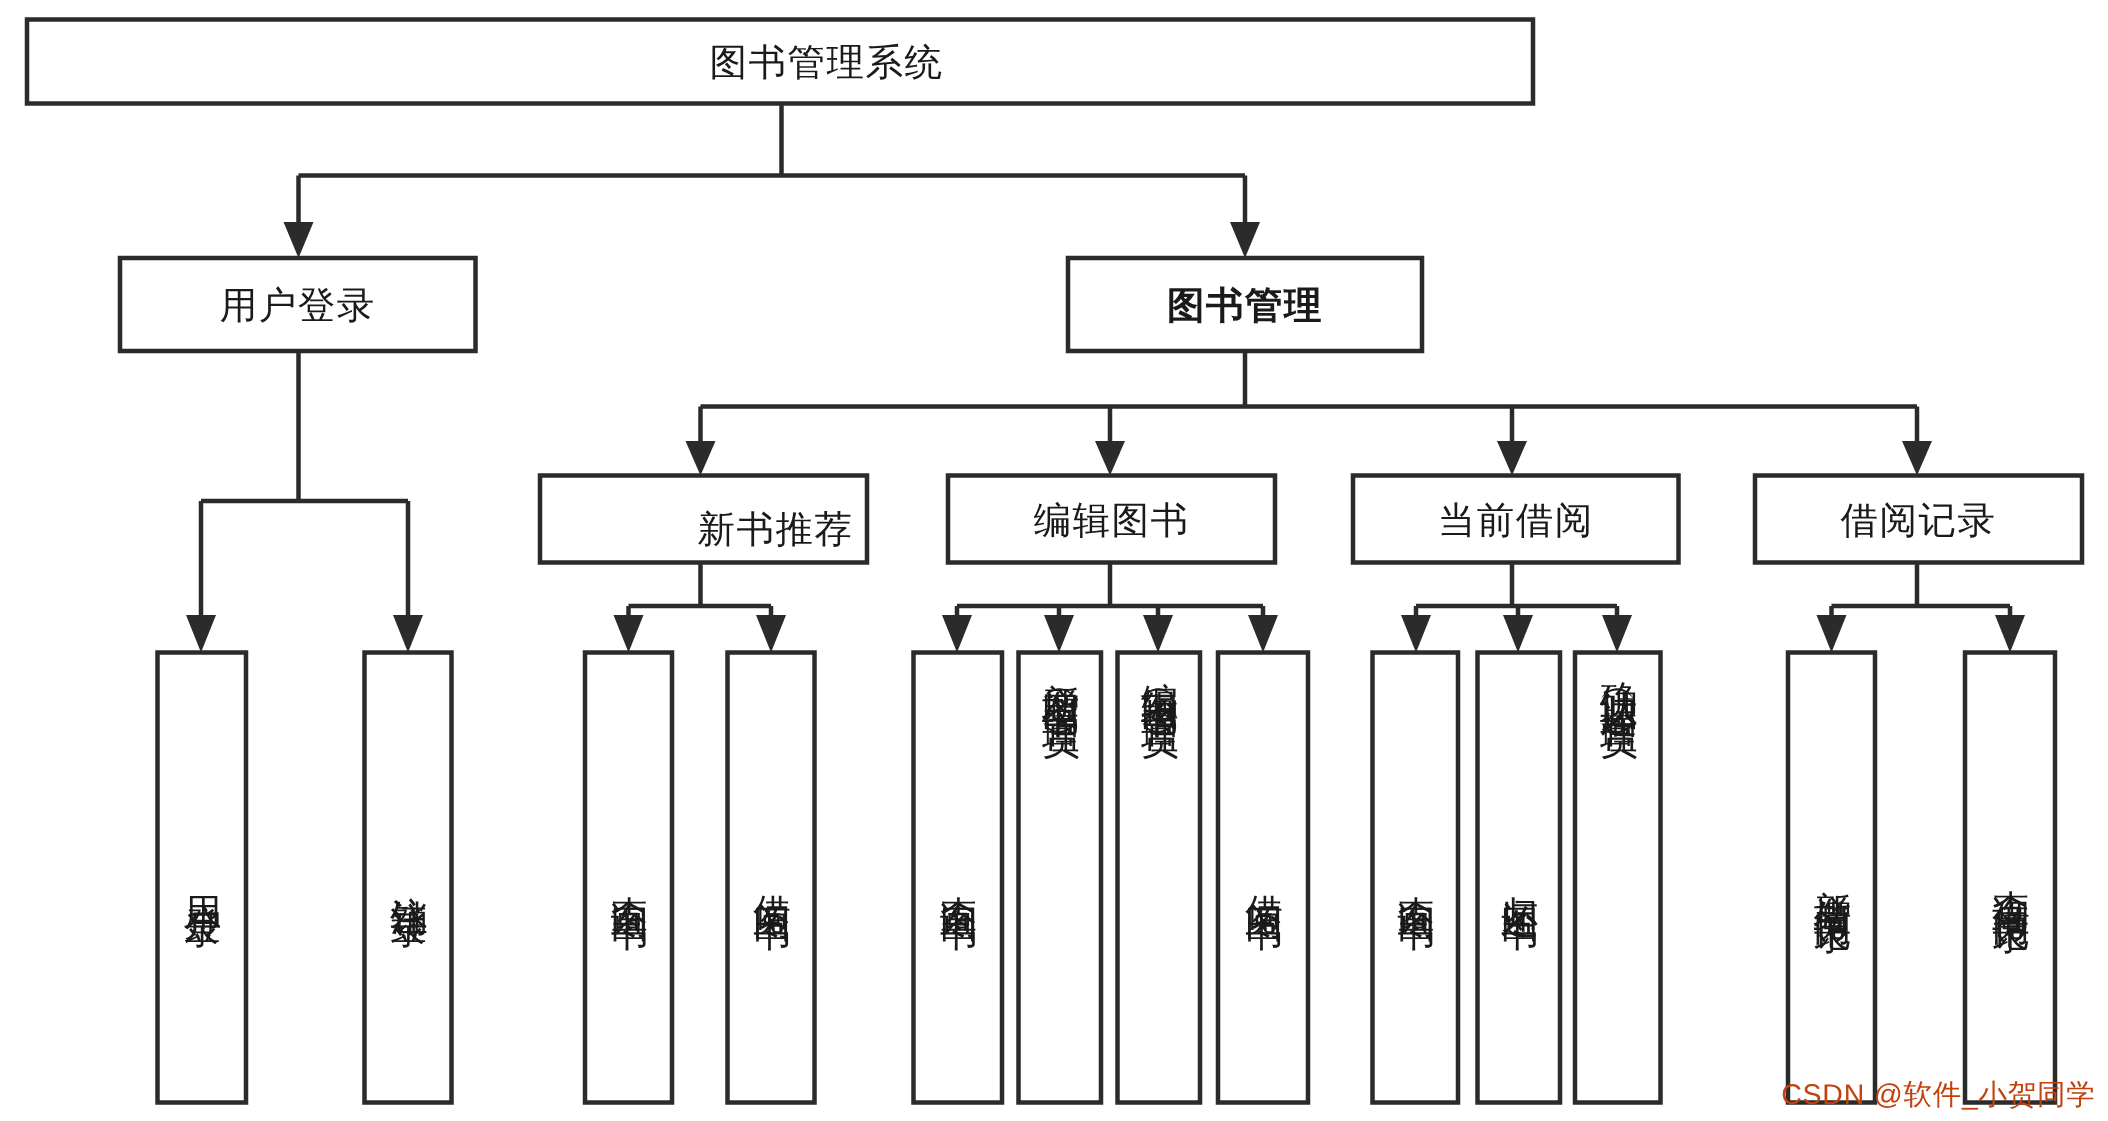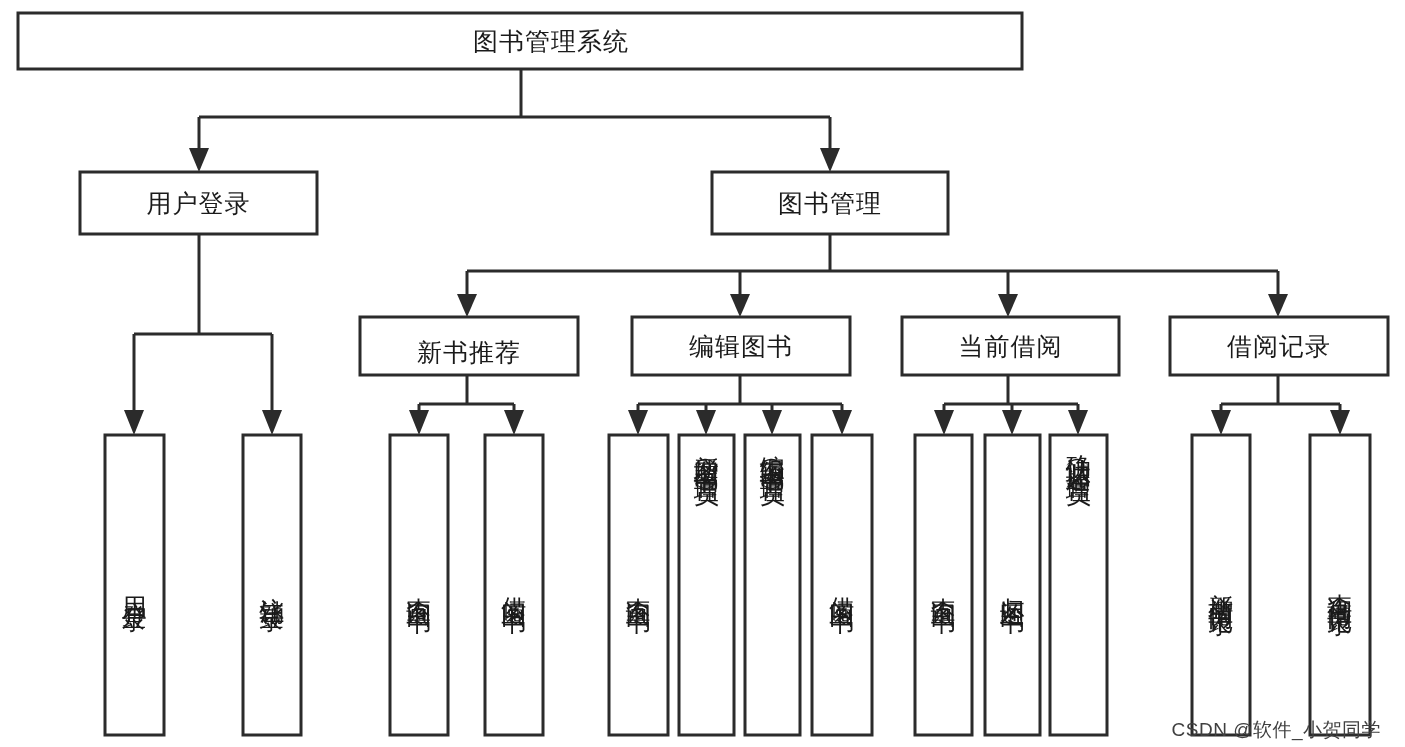--- a/index.html
+++ b/index.html
@@ -66,25 +66,25 @@
     justify-content: center;
     pointer-events: none;
     font-family: "Liberation Sans", "DejaVu Sans", sans-serif;
     font-size: 25px;
     color: #1a1a1a;
     letter-spacing: 1px;
     white-space: nowrap;
   }
   .watermark {
     position: absolute;
-    right: 24px;
+    right: 8px;
     bottom: 4px;
     font-family: "Liberation Sans", "DejaVu Sans", sans-serif;
     font-size: 19px;
-    color: #404040;
+    color: #c2410c;
     white-space: nowrap;
     letter-spacing: 0.5px;
   }
 </style>
 </head>
 <body>
 
 <div id="diagram-root">
 
   <svg class="diagram-canvas" viewBox="0 0 1405 747">
@@ -171,23 +171,23 @@
     <rect class="node-rect" x="1050" y="435" width="57" height="300"></rect>
     <rect class="node-rect" x="1192" y="435" width="58" height="300"></rect>
     <rect class="node-rect" x="1310" y="435" width="60" height="300"></rect>
 
   </svg>
 
   <div class="htext-box" style="left:18px; top:13px; width:1004px; height:56px;margin-left:31px;">图书管理系统</div>
 
   <div class="htext-box" style="left:80px; top:172px; width:237px; height:62px;">用户登录</div>
 
-  <div class="htext-box" style="left:712px; top:172px; width:236px; height:62px;">图书管理</div>
-
-  <div class="htext-box" style="left:360px; top:317px; width:218px; height:70px;">新书推荐</div>
+  <div class="htext-box" style="left:712px; top:172px; width:236px; height:62px;font-weight:bold;">图书管理</div>
+
+  <div class="htext-box" style="left:360px; top:317px; width:218px; height:70px;padding-left:48px;">新书推荐</div>
 
   <div class="htext-box" style="left:632px; top:317px; width:218px; height:58px;">编辑图书</div>
 
   <div class="htext-box" style="left:1170px; top:317px; width:218px; height:58px;">借阅记录</div>
 
   <div class="htext-box" style="left:902px; top:317px; width:217px; height:58px;">当前借阅</div>
 
   <div class="vtext-box" style="left:105px; top:435px; width:59px; height:300px;">
     <span class="vtext-inner">用户登录</span>
   </div>

